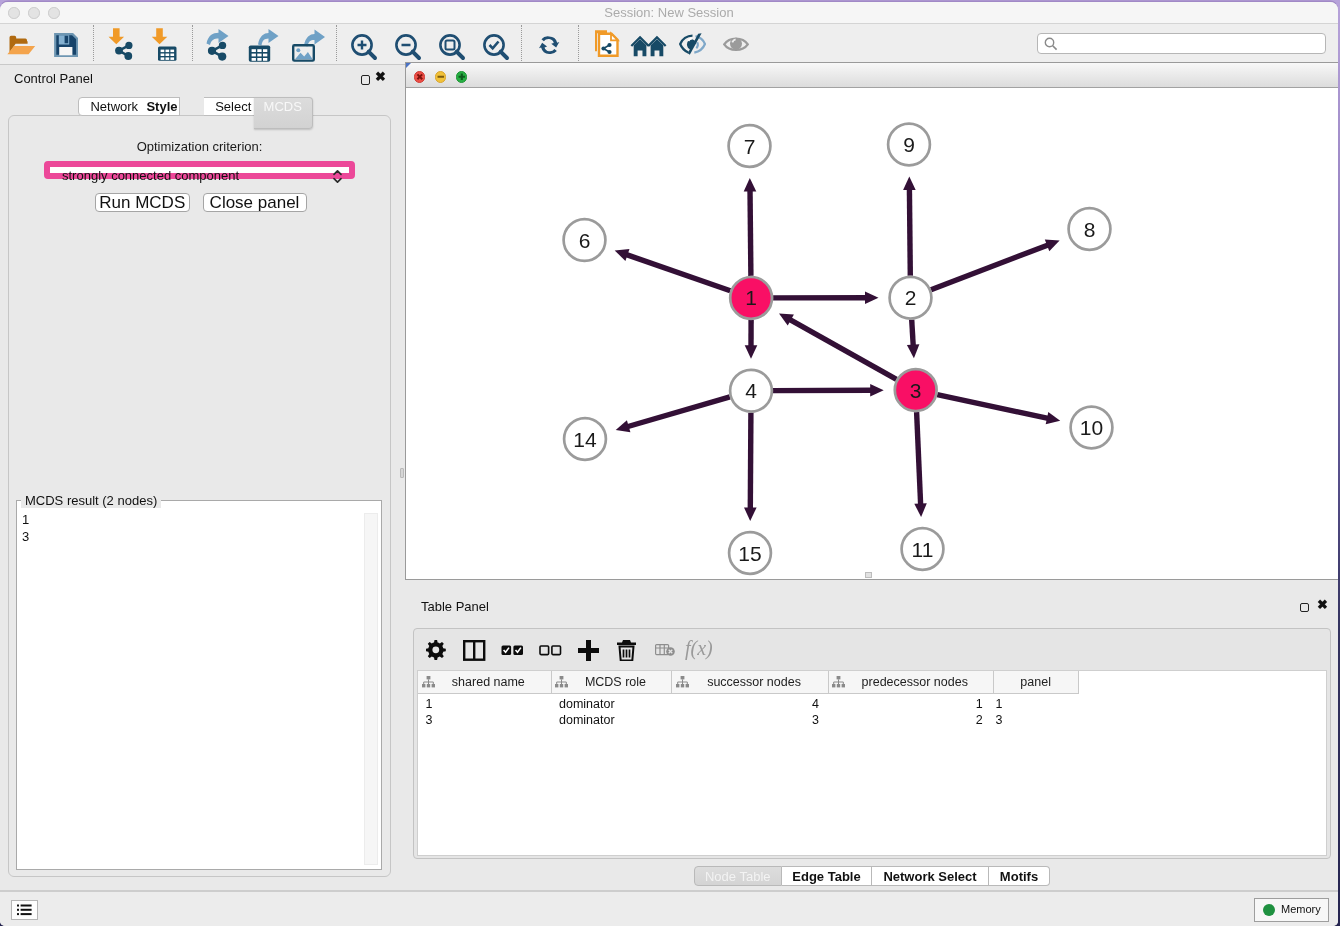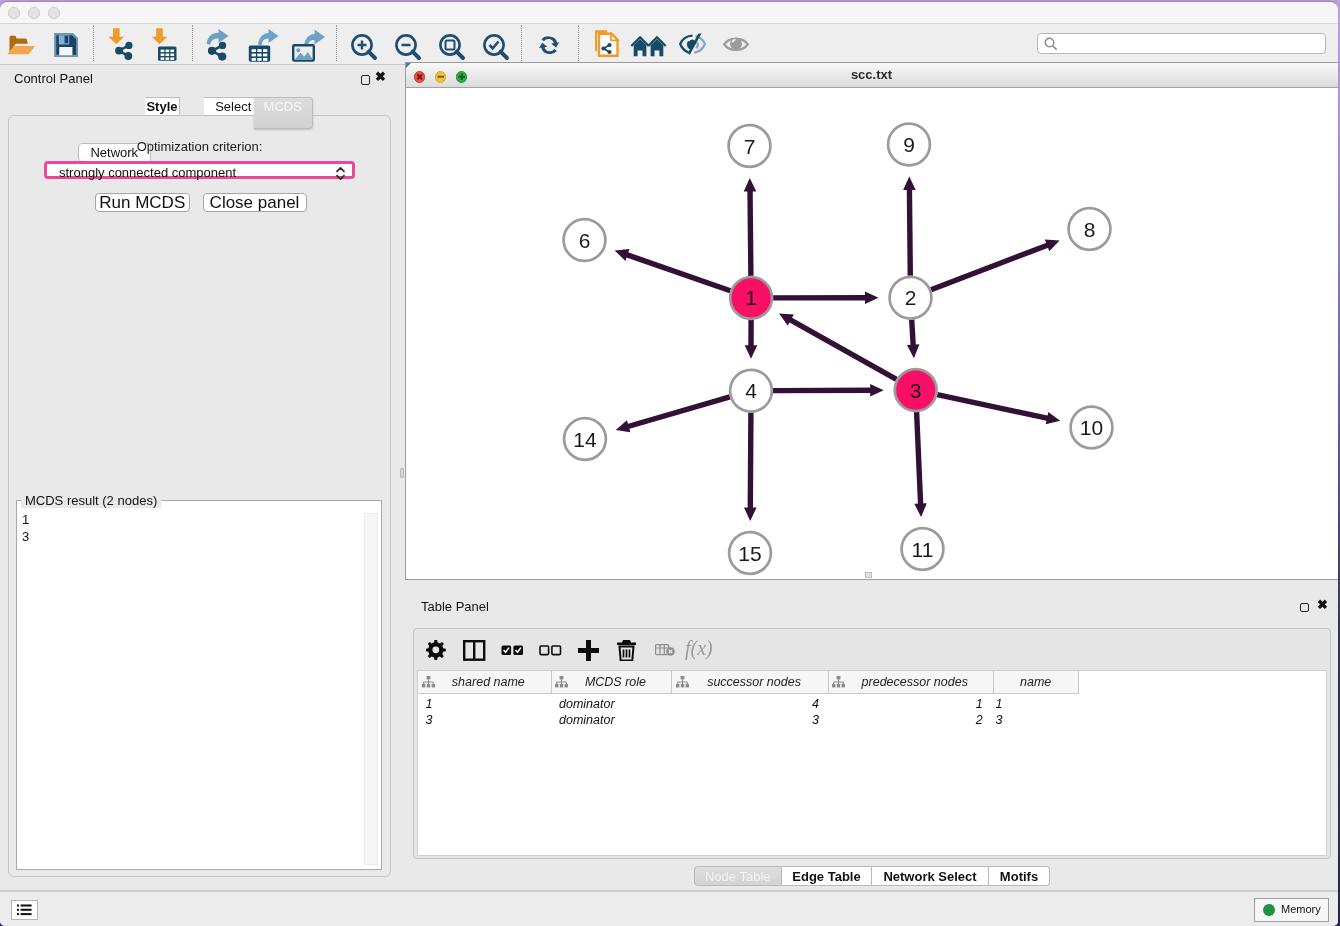--- a/index.html
+++ b/index.html
@@ -16,50 +16,51 @@
 
 #toolbar{left:0;top:21px;width:100%;height:41px;background:#eeeeee;border-bottom:1px solid #c9c9c9;}
 .tsep{top:2px;width:0;height:36px;border-left:1px dotted #9a9a9a;}
 .ticon{top:0;}
 #searchbox{left:1037px;top:10px;width:289px;height:21px;background:#fff;border:1px solid #b6b6b6;border-radius:4px;box-sizing:border-box;}
 
 #cphead{left:14px;top:69px;font-size:13px;color:#111;}
 #cp-panel{left:8px;top:112.5px;width:383px;height:762px;background:#e9e9e9;border:1px solid #c6c6c6;border-radius:6px;box-sizing:border-box;}
 .tab{top:95px;height:18.5px;line-height:18.5px;text-align:center;font-size:13px;color:#111;background:#fff;border:1px solid #bdbdbd;box-sizing:border-box;}
 #optlabel{left:16px;top:136.5px;width:367px;text-align:center;font-size:13px;color:#1a1a1a;}
-#optsel{left:44px;top:158.5px;width:311px;height:18.5px;background:#fff;border:3px solid #ec4899;border-radius:4px;box-sizing:border-box;}
+#optsel{left:44px;top:158.5px;width:311px;height:18.5px;background:#fff;border:6px solid #ec4899;border-radius:4px;box-sizing:border-box;}
 #optsel span{position:absolute;left:12px;top:1.5px;font-size:13px;color:#111;}
 .btn{top:191px;height:19px;line-height:18px;background:#fff;border:1px solid #a5a5a5;border-radius:4px;box-sizing:border-box;text-align:center;font-size:17px;color:#111;}
 #fieldset{left:16px;top:498px;width:366px;height:370px;border:1.5px solid #a9a9a9;background:#fff;box-sizing:border-box;}
 #legend{left:21px;top:490.5px;height:15px;line-height:15px;background:#e9e9e9;padding:0 4px;font-size:13px;color:#111;}
 #mcdstxt{left:22px;top:510px;font-size:13px;line-height:16.5px;color:#111;}
 #mtrack{left:364px;top:511px;width:14px;height:352px;background:#f6f6f6;border:1px solid #ececec;box-sizing:border-box;}
 
 #sccwin{left:404.5px;top:60px;width:934px;height:518px;border:1px solid #9a9a9a;box-sizing:border-box;background:#fff;}
 #scctitle{left:0;top:0;width:100%;height:25px;background:linear-gradient(#f8f8f8,#dcdcdc);border-bottom:1px solid #a2a2a2;box-sizing:border-box;}
 #scclabel{left:0;top:4px;width:100%;text-align:center;font-size:13px;font-weight:700;color:#2a2a2a;}
 .tl{top:8.4px;width:11.6px;height:11.6px;border-radius:50%;box-sizing:border-box;text-align:center;}
 
 #tphead{left:421px;top:597px;font-size:13px;color:#111;}
 #tp-box{left:412.5px;top:625.5px;width:918.5px;height:231px;background:#e5e5e5;border:1px solid #c3c3c3;border-radius:4px;box-sizing:border-box;}
-#tbl{left:417px;top:668px;width:910px;height:185.5px;background:#fff;border:1px solid #cfcfcf;box-sizing:border-box;font-style:italic;}
+#tbl{left:417px;top:668px;width:910px;height:185.5px;background:#fff;border:1px solid #cfcfcf;box-sizing:border-box;}
 .th{top:0;height:23px;background:#f6f6f6;border-right:1px solid #c9c9c9;border-bottom:1px solid #c9c9c9;box-sizing:border-box;text-align:center;font-size:12.5px;color:#222;line-height:23px;}
 .td{position:absolute;font-size:12.5px;color:#111;}
 .btab{top:863.5px;height:20px;line-height:19px;text-align:center;font-size:13px;color:#111;background:#fff;border:1px solid #b9b9b9;box-sizing:border-box;}
 
 #statusline{left:0;top:888px;width:1338px;height:1.5px;background:#cdcdcd;}
 #statusbar{left:0;top:889.5px;width:1338px;height:34.5px;background:#ececec;}
 </style>
 </head>
 <body>
 <div id="win">
   <div class="abs" id="titlebar">
     <div class="abs mdot" style="left:8.2px;"></div>
     <div class="abs mdot" style="left:28.2px;"></div>
     <div class="abs mdot" style="left:48px;"></div>
+    <div class="abs" id="titletext">Session: New Session</div>
   </div>
   <div class="abs" id="toolbar">
       <div class="abs tsep" style="left:93px"></div>
       <div class="abs tsep" style="left:192px"></div>
       <div class="abs tsep" style="left:336px"></div>
       <div class="abs tsep" style="left:521px"></div>
       <div class="abs tsep" style="left:578px"></div>
       <svg class="abs ticon" style="left:6.5px;top:9.5px" width="30" height="23" viewBox="0 0 30 23">
         <path d="M2.5 19.5 V4.4 Q2.5 2.8 4.1 2.8 H7.6 Q9.2 2.8 9.2 4.4 V5.6 H18.4 Q20 5.6 20 7.2 V8 Q20.6 8.2 20.6 9 V10.8 H8.6 L2.5 19.5 z" fill="#b06a10"></path>
 <path d="M0.4 21.2 L7 13 H28.2 L21.6 21.2 z" fill="#f4a44c"></path>
@@ -178,21 +179,21 @@
 <circle cx="5.5" cy="5.5" r="4.2" fill="none" stroke="#8a8a8a" stroke-width="1.4"></circle>
 <path d="M8.7 8.7 L12.6 12.6" stroke="#8a8a8a" stroke-width="1.6"></path>
         </svg>
       </div>
     </div>
 
   <div class="abs" id="cphead">Control Panel</div>
   <div class="abs" style="left:360.5px;top:73px;width:9.5px;height:9.5px;border:1.6px solid #222;border-radius:2px;box-sizing:border-box;"></div>
   <div class="abs" style="left:375px;top:67px;font-size:13px;font-weight:700;color:#111;">✖</div>
   <div class="abs" id="cp-panel"></div>
-  <div class="abs tab" style="left:78px;width:72.5px;border-radius:4px 0 0 4px;margin-top:46px;">Network</div>
+  <div class="abs tab" style="left:78px;width:72.5px;border-radius:4px 0 0 4px;">Network</div>
   <div class="abs tab" style="left:145px;width:35px;border-left:none;font-weight:bold;">Style</div>
   <div class="abs tab" style="left:204px;width:59.5px;border-left:none;">Select</div>
   <div class="abs tab" style="left:254px;width:58.5px;height:32px;border-left:none;border-radius:0 4px 4px 0;background:linear-gradient(#dcdcdc,#d2d2d2);color:#f8f8f8;box-shadow:0 1px 2px rgba(0,0,0,0.18);">MCDS</div>
   <div class="abs" id="optlabel">Optimization criterion:</div>
   <div class="abs" id="optsel">
       <span>strongly connected component</span>
     <svg style="position:absolute;right:6px;top:2px" width="11" height="15" viewBox="0 0 11 15">
         <path d="M2 5.4 L5.5 1.8 L9 5.4 M2 9.6 L5.5 13.2 L9 9.6" fill="none" stroke="#2c2c2c" stroke-width="1.7" stroke-linecap="round" stroke-linejoin="round"></path>
       </svg>
   </div>
@@ -216,21 +217,20 @@
       <div class="abs tl" style="left:29.3px;background:#f2c239;border:1px solid #d8a52e;">
           <svg width="9.6" height="9.6" viewBox="0 0 10 10" style="position:absolute;left:0;top:0">
             <path d="M1.6 5 h6.8" stroke="#7a5a10" stroke-width="2.2"></path>
           </svg>
         </div>
       <div class="abs tl" style="left:50.3px;background:#27b043;border:1px solid #1d9334;">
           <svg width="9.6" height="9.6" viewBox="0 0 10 10" style="position:absolute;left:0;top:0">
             <path d="M1.6 5 h6.8 M5 1.6 v6.8" stroke="#0e5c1e" stroke-width="2.2"></path>
           </svg>
         </div>
-      <div class="abs" id="scclabel">scc.txt</div>
     </div>
     <svg class="abs" id="graph" style="left:0;top:25px;" width="932" height="491" viewBox="0 0 932 491">
         <g stroke="#331036" stroke-width="5.4">
           <line x1="344.9" y1="187.9" x2="344.0" y2="101.0"></line>
           <line x1="324.3" y1="202.7" x2="219.1" y2="166.1"></line>
           <line x1="367.1" y1="209.9" x2="461.5" y2="209.8"></line>
           <line x1="345.1" y1="231.9" x2="345.0" y2="259.7"></line>
           <line x1="504.3" y1="187.7" x2="503.4" y2="99.5"></line>
           <line x1="525.0" y1="201.8" x2="643.4" y2="156.4"></line>
           <line x1="505.7" y1="231.7" x2="507.3" y2="259.2"></line>
@@ -361,21 +361,21 @@
       <div class="abs th" style="left:410.9px;width:164.70000000000005px;padding-left:8px;">predecessor nodes</div>
       <svg width="13" height="12" viewBox="0 0 13 12" style="position:absolute;top:5px;left:414.4px">
         <g fill="#8a8a8a">
           <rect x="4.6" y="0" width="3.8" height="3.4"></rect>
           <rect x="0" y="8" width="3.4" height="3.4"></rect>
           <rect x="4.8" y="8" width="3.4" height="3.4"></rect>
           <rect x="9.6" y="8" width="3.4" height="3.4"></rect>
         </g>
         <path d="M6.5 3.4 v2.6 M1.7 8 v-2 h9.6 v2 M6.5 5.4 v2.6" stroke="#8a8a8a" stroke-width="1" fill="none"></path>
       </svg>
-      <div class="abs th" style="left:575.6px;width:85.10000000000002px;padding-left:0px;">name</div>
+      <div class="abs th" style="left:575.6px;width:85.10000000000002px;padding-left:0px;">panel</div>
       <div class="td" style="left:7.5px;top:26px;">1</div>
       <div class="td" style="left:141px;top:26px;">dominator</div>
       <div class="td" style="left:254.2px;top:26px;width:146.7px;text-align:right;">4</div>
       <div class="td" style="left:410.9px;top:26px;width:153.70000000000005px;text-align:right;">1</div>
       <div class="td" style="left:577.6px;top:26px;">1</div>
       <div class="td" style="left:7.5px;top:42px;">3</div>
       <div class="td" style="left:141px;top:42px;">dominator</div>
       <div class="td" style="left:254.2px;top:42px;width:146.7px;text-align:right;">3</div>
       <div class="td" style="left:410.9px;top:42px;width:153.70000000000005px;text-align:right;">2</div>
       <div class="td" style="left:577.6px;top:42px;">3</div>

